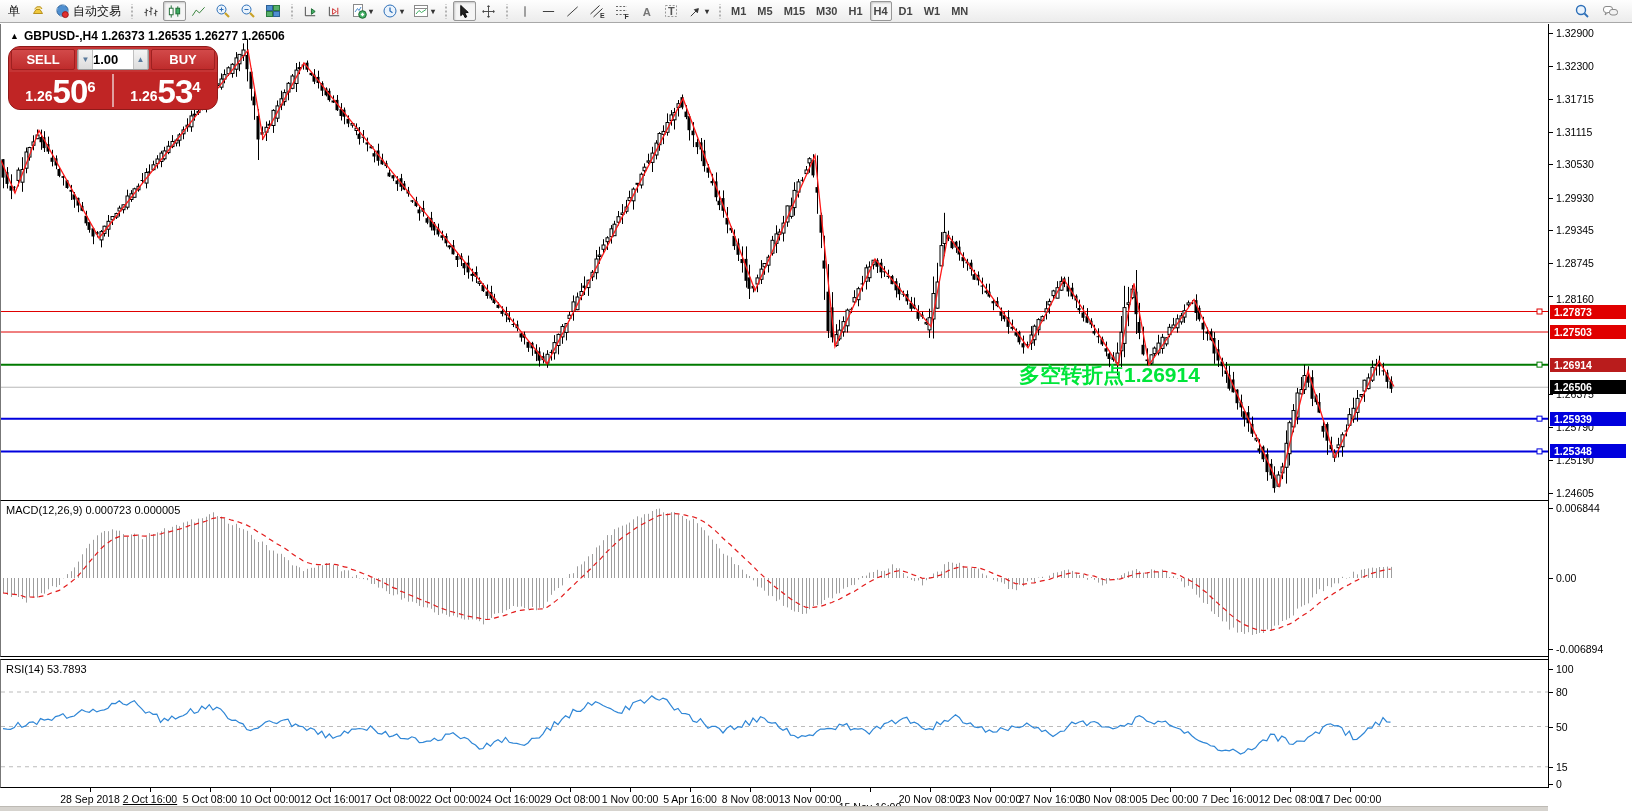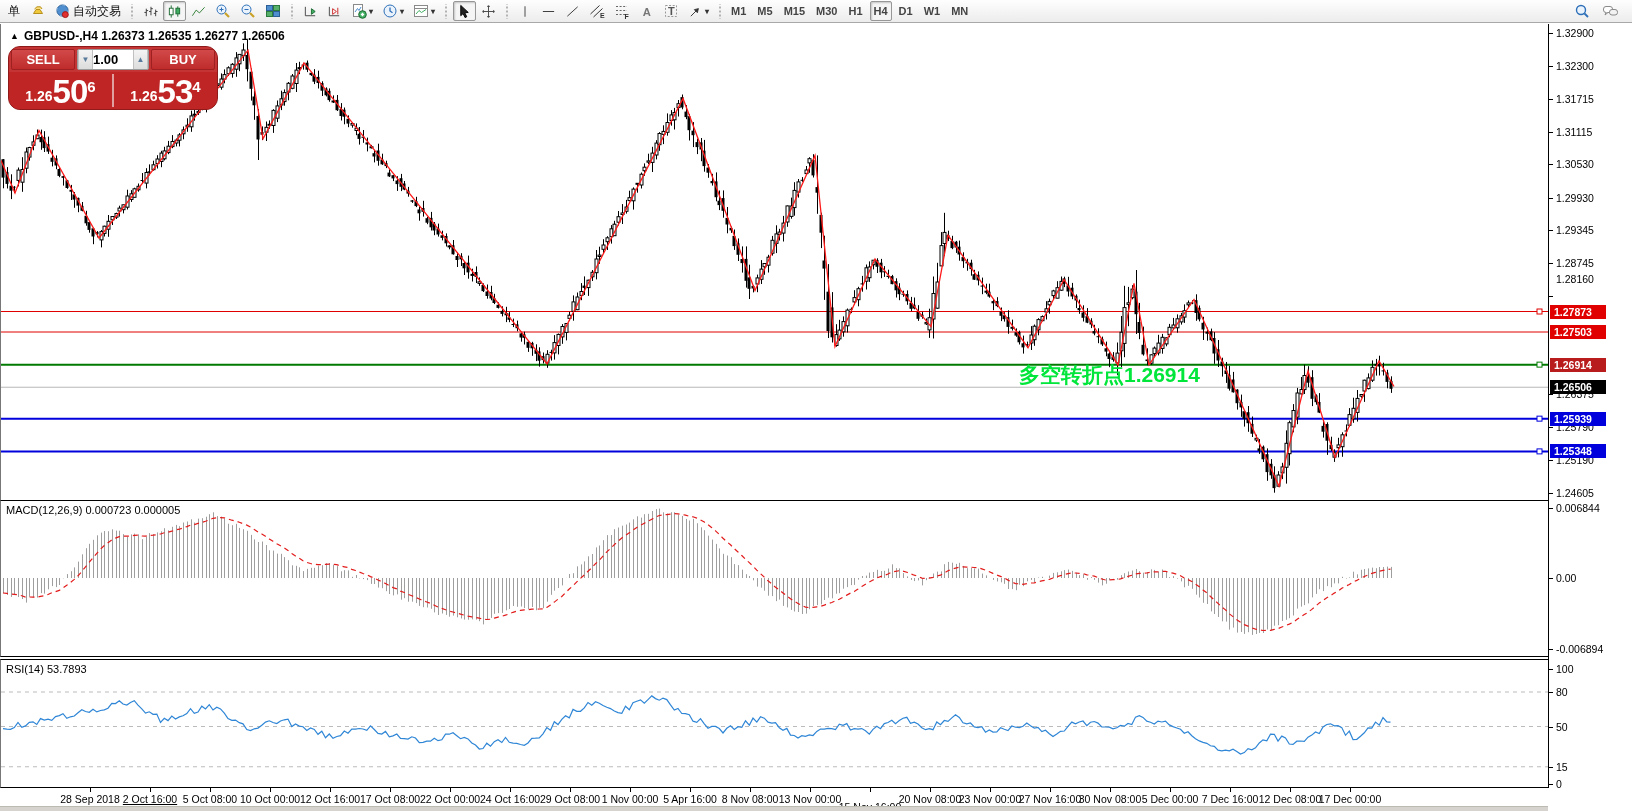--- a/index.html
+++ b/index.html
@@ -36,21 +36,21 @@
 .tp-price{flex:1;display:flex;align-items:flex-end;justify-content:center;color:#fff;padding-bottom:2px}
 .tp-price .pfx{font:bold 14px "Liberation Sans",sans-serif;margin-bottom:3px}
 .tp-price .big{font:bold 33px/0.9 "Liberation Sans",sans-serif;letter-spacing:-1px}
 .tp-price .sup{font:bold 15px "Liberation Sans",sans-serif;margin-bottom:12px}
 .tp-div{width:2px;background:#e0a0a0;margin:2px 0}
 
 #paxis{position:absolute;left:1548px;top:0;width:84px;height:811px;background:#fff;z-index:6}
 #axis-vline{position:absolute;left:1548px;top:24px;width:1px;height:764px;background:#000;z-index:7}
 .ptick{position:absolute;left:1px;width:4px;height:1px;background:#000}
 .plabel{position:absolute;left:8px;font:10.5px "Liberation Sans",sans-serif;color:#000;white-space:nowrap}
-.pbadge{position:absolute;left:2px;width:56px;height:14px;font:bold 10.5px/14px "Liberation Sans",sans-serif;color:#fff;padding-left:4px;white-space:nowrap}
+.pbadge{position:absolute;left:2px;width:76px;height:14px;font:bold 10.5px/14px "Liberation Sans",sans-serif;color:#fff;padding-left:4px;white-space:nowrap}
 
 #taxis{position:absolute;left:0;top:788px;width:1548px;height:18px;background:#fff}
 .ttick{position:absolute;top:0;width:1px;height:4px;background:#000}
 .tlabel{position:absolute;top:5px;transform:translateX(-50%);font:10.5px "Liberation Sans",sans-serif;color:#000;white-space:nowrap}
 #bottom-strip{position:absolute;left:0;top:806px;width:1632px;height:5px;background:#d6d3ce;border-top:1px solid #bdbab4}
 </style>
 </head>
 <body>
 
 <div id="app">
@@ -690,21 +690,21 @@
       <div class="plabel" style="top: 125.892px;">1.31115</div>
       <div class="ptick" style="top: 164.302px;"></div>
       <div class="plabel" style="top: 158.302px;">1.30530</div>
       <div class="ptick" style="top: 197.543px;"></div>
       <div class="plabel" style="top: 191.543px;">1.29930</div>
       <div class="ptick" style="top: 229.953px;"></div>
       <div class="plabel" style="top: 223.953px;">1.29345</div>
       <div class="ptick" style="top: 263.194px;"></div>
       <div class="plabel" style="top: 257.194px;">1.28745</div>
       <div class="ptick" style="top: 295.604px;"></div>
-      <div class="plabel" style="top: 273px;">1.28160</div>
+      <div class="plabel" style="top: 293px;">1.28160</div>
       <div class="ptick" style="top: 394.496px;"></div>
       <div class="plabel" style="top: 388.496px;">1.26375</div>
       <div class="ptick" style="top: 426.906px;"></div>
       <div class="plabel" style="top: 420.906px;">1.25790</div>
       <div class="ptick" style="top: 460.147px;"></div>
       <div class="plabel" style="top: 454.147px;">1.25190</div>
       <div class="ptick" style="top: 492.557px;"></div>
       <div class="plabel" style="top: 486.557px;">1.24605</div>
       <div class="pbadge" style="top: 304.504px; background: rgb(224, 0, 0);">1.27873</div>
       <div class="pbadge" style="top: 325.003px; background: rgb(224, 0, 0);">1.27503</div>

